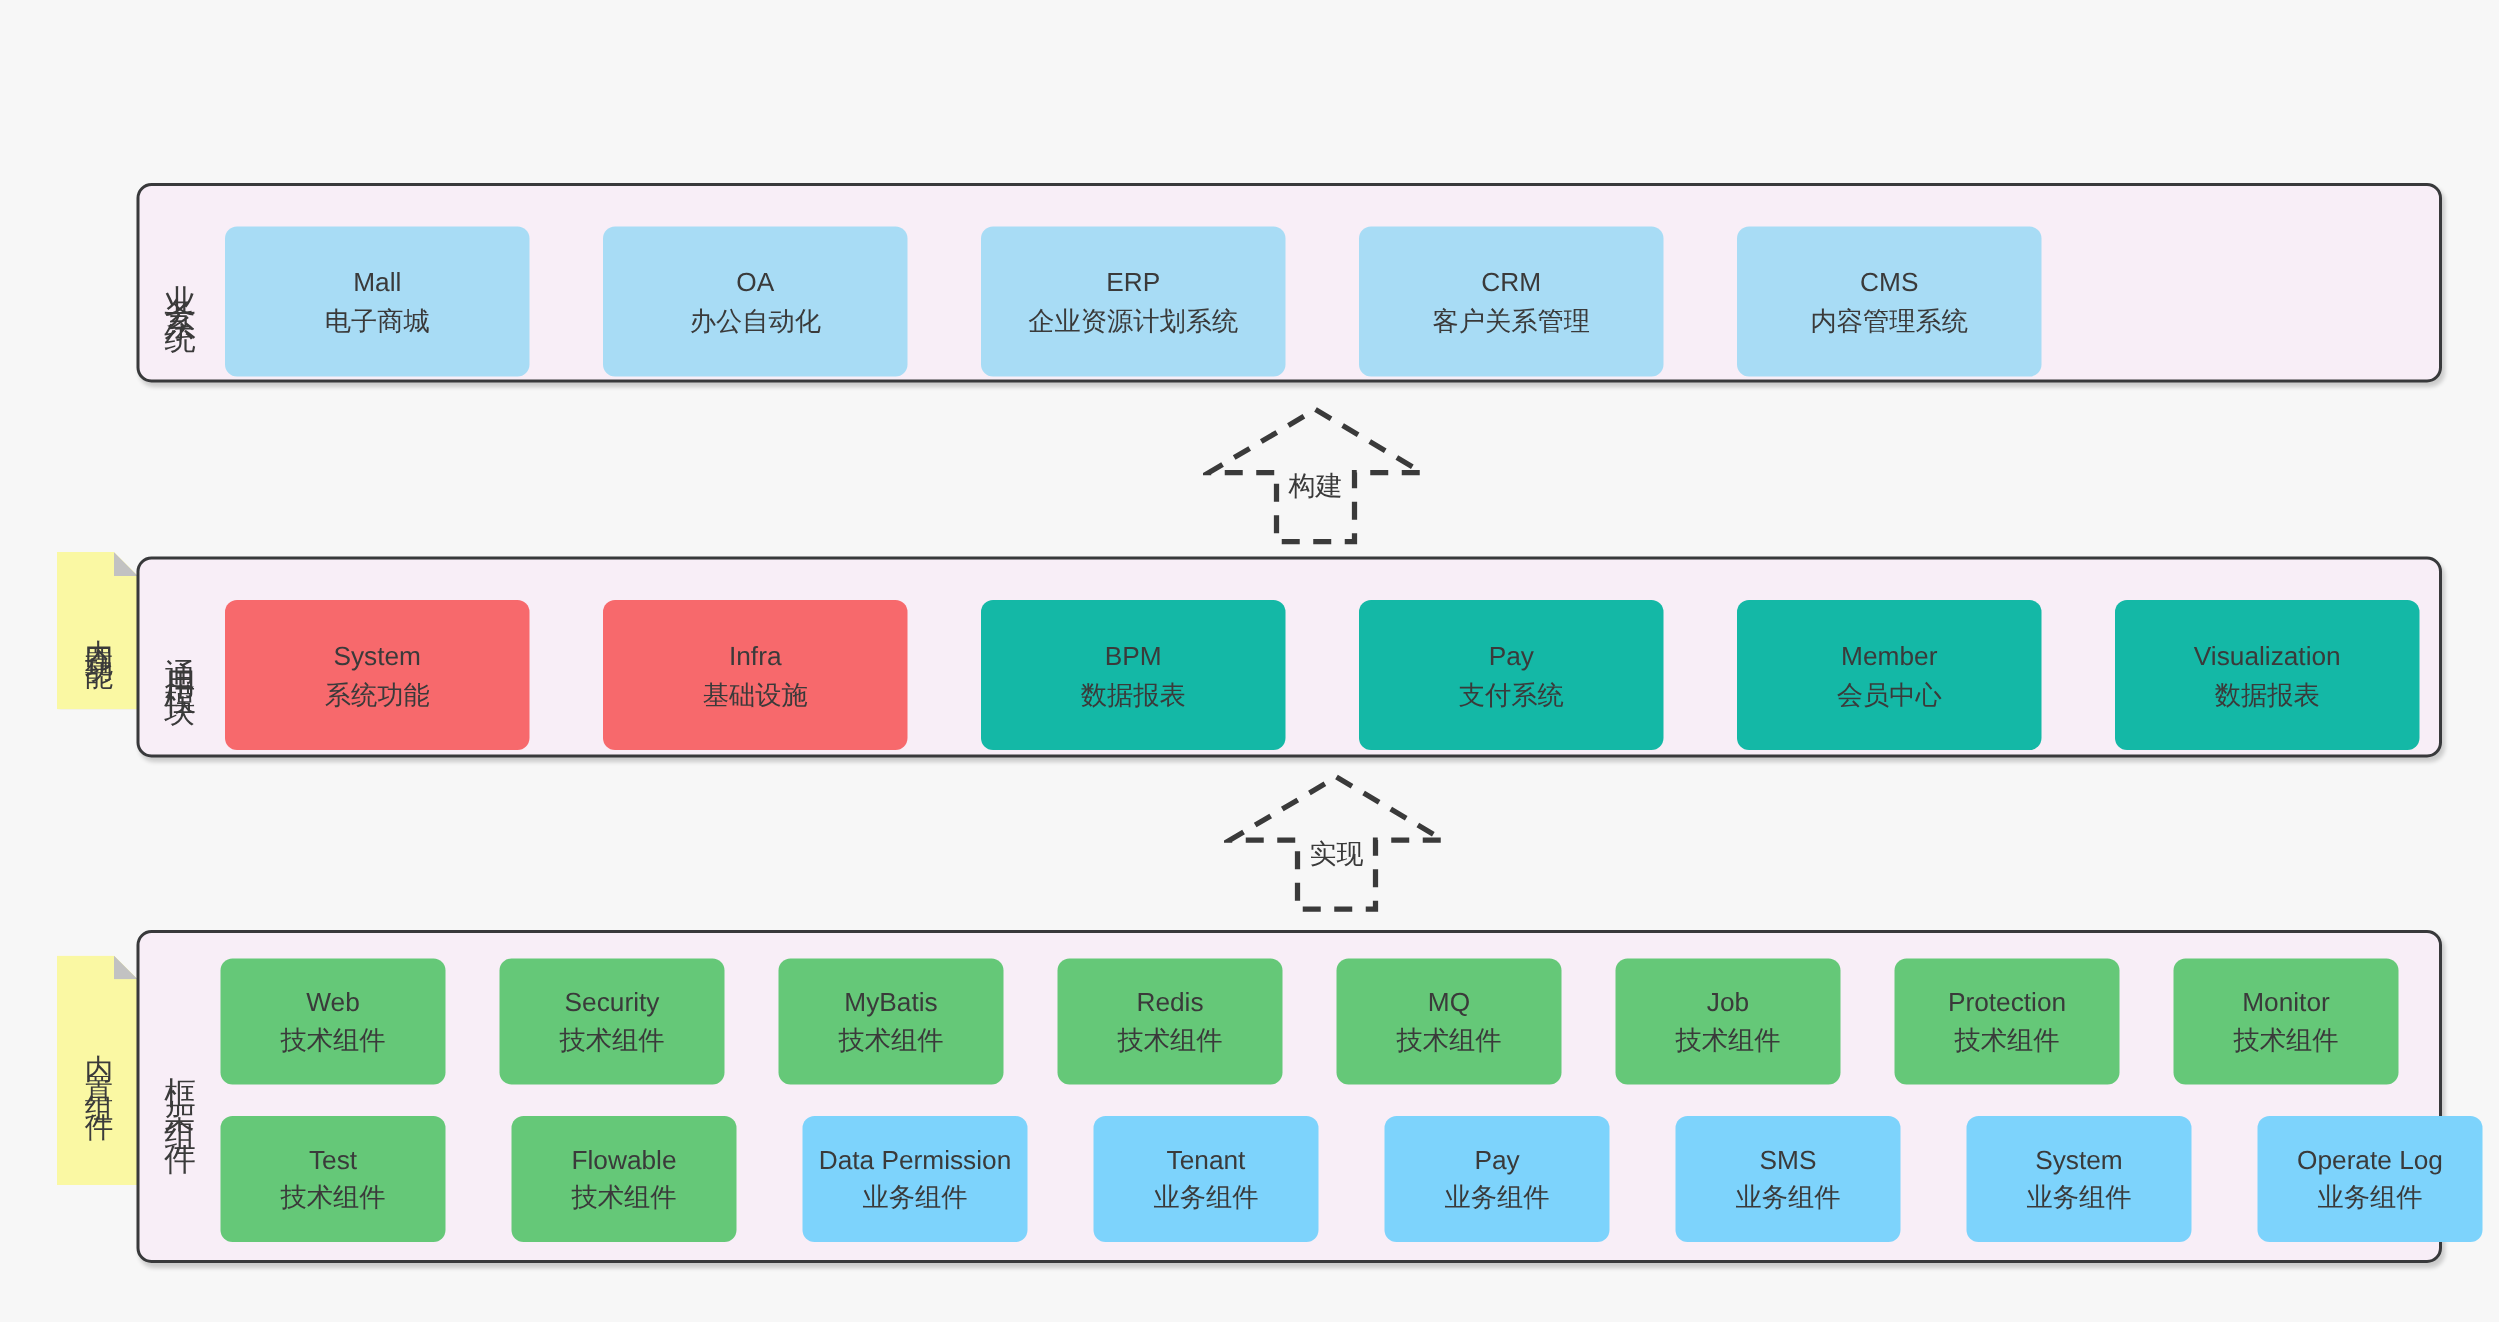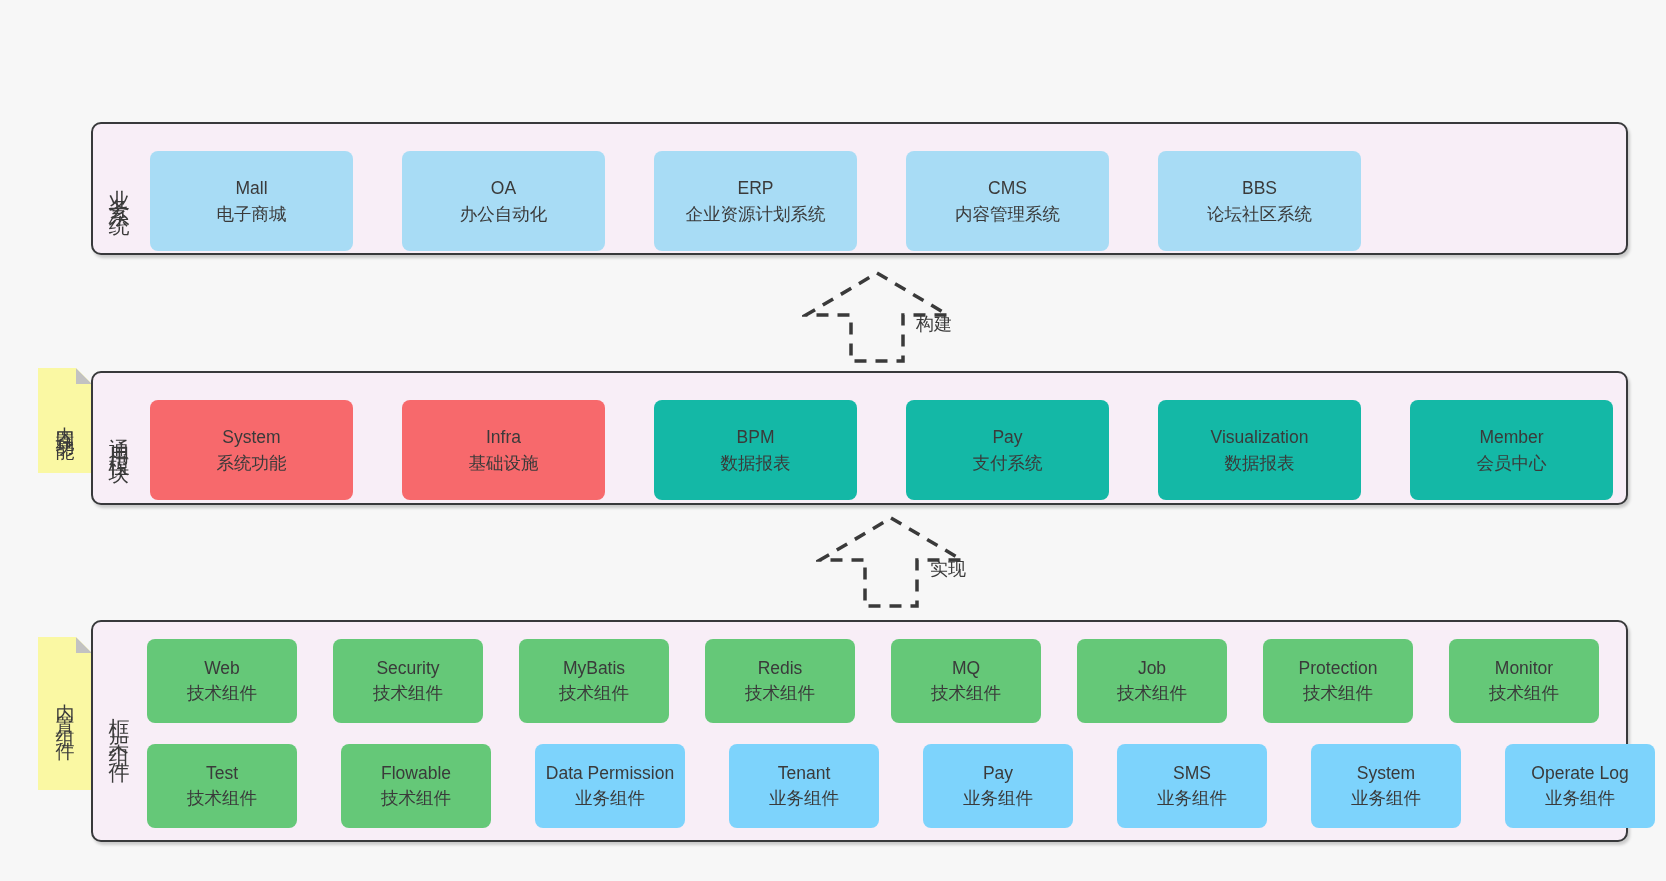--- a/index.html
+++ b/index.html
@@ -64,21 +64,21 @@
   .b-green{background:#65c878;}
   .b-lgreen{background:#7dd3fc;}
 
   
   .arrow{position:absolute;width:150px;height:94px;}
   .arrow-1{left:802px;top:270px;}
   .arrow-2{left:816px;top:515px;}
   .arrow svg{position:absolute;left:0;top:0;}
   .arrow-label{
     position:absolute;left:0;right:0;top:42px;
-    text-align:right;font-size:18px;color:#3a3a3a;font-family:Liberation Mono, monospace;
+    text-align:center;font-size:18px;color:#3a3a3a;font-family:Liberation Mono, monospace;
   }
 
   
   .sticky{
     position:absolute;left:38px;width:54px;
     background:#faf8a3;
     box-shadow:1px 2px 2px rgba(0,0,0,0.12);
     clip-path:polygon(0 0,calc(100% - 16px) 0,100% 16px,100% 100%,0 100%);
   }
   .sticky::after{
@@ -118,26 +118,26 @@
       </div>
       <div class="box b-blue">
         <span>OA</span>
         <span>办公自动化</span>
       </div>
       <div class="box b-blue">
         <span>ERP</span>
         <span>企业资源计划系统</span>
       </div>
       <div class="box b-blue">
+        <span>CRM</span>
+        <span>客户关系管理</span>
+      </div>
+      <div class="box b-blue">
         <span>CMS</span>
         <span>内容管理系统</span>
-      </div>
-      <div class="box b-blue">
-        <span>BBS</span>
-        <span>论坛社区系统</span>
       </div>
     </div>
   </section>
 
   <div class="arrow arrow-1">
     <svg width="150" height="94" viewBox="0 0 150 94">
       <polygon points="75,3 146,45 101,45 101,91 49,91 49,45 4,45" fill="none" stroke="#3a3a3a" stroke-width="3.5" stroke-dasharray="12 9"></polygon>
     </svg>
     <span class="arrow-label">构建</span>
   </div>
@@ -155,26 +155,26 @@
       </div>
       <div class="box b-pink">
         <span>BPM</span>
         <span>数据报表</span>
       </div>
       <div class="box b-pink">
         <span>Pay</span>
         <span>支付系统</span>
       </div>
       <div class="box b-pink">
+        <span>Member</span>
+        <span>会员中心</span>
+      </div>
+      <div class="box b-pink">
         <span>Visualization</span>
         <span>数据报表</span>
-      </div>
-      <div class="box b-pink">
-        <span>Member</span>
-        <span>会员中心</span>
       </div>
     </div>
   </section>
 
   <div class="arrow arrow-2">
     <svg width="150" height="94" viewBox="0 0 150 94">
       <polygon points="75,3 146,45 101,45 101,91 49,91 49,45 4,45" fill="none" stroke="#3a3a3a" stroke-width="3.5" stroke-dasharray="12 9"></polygon>
     </svg>
     <span class="arrow-label">实现</span>
   </div>

